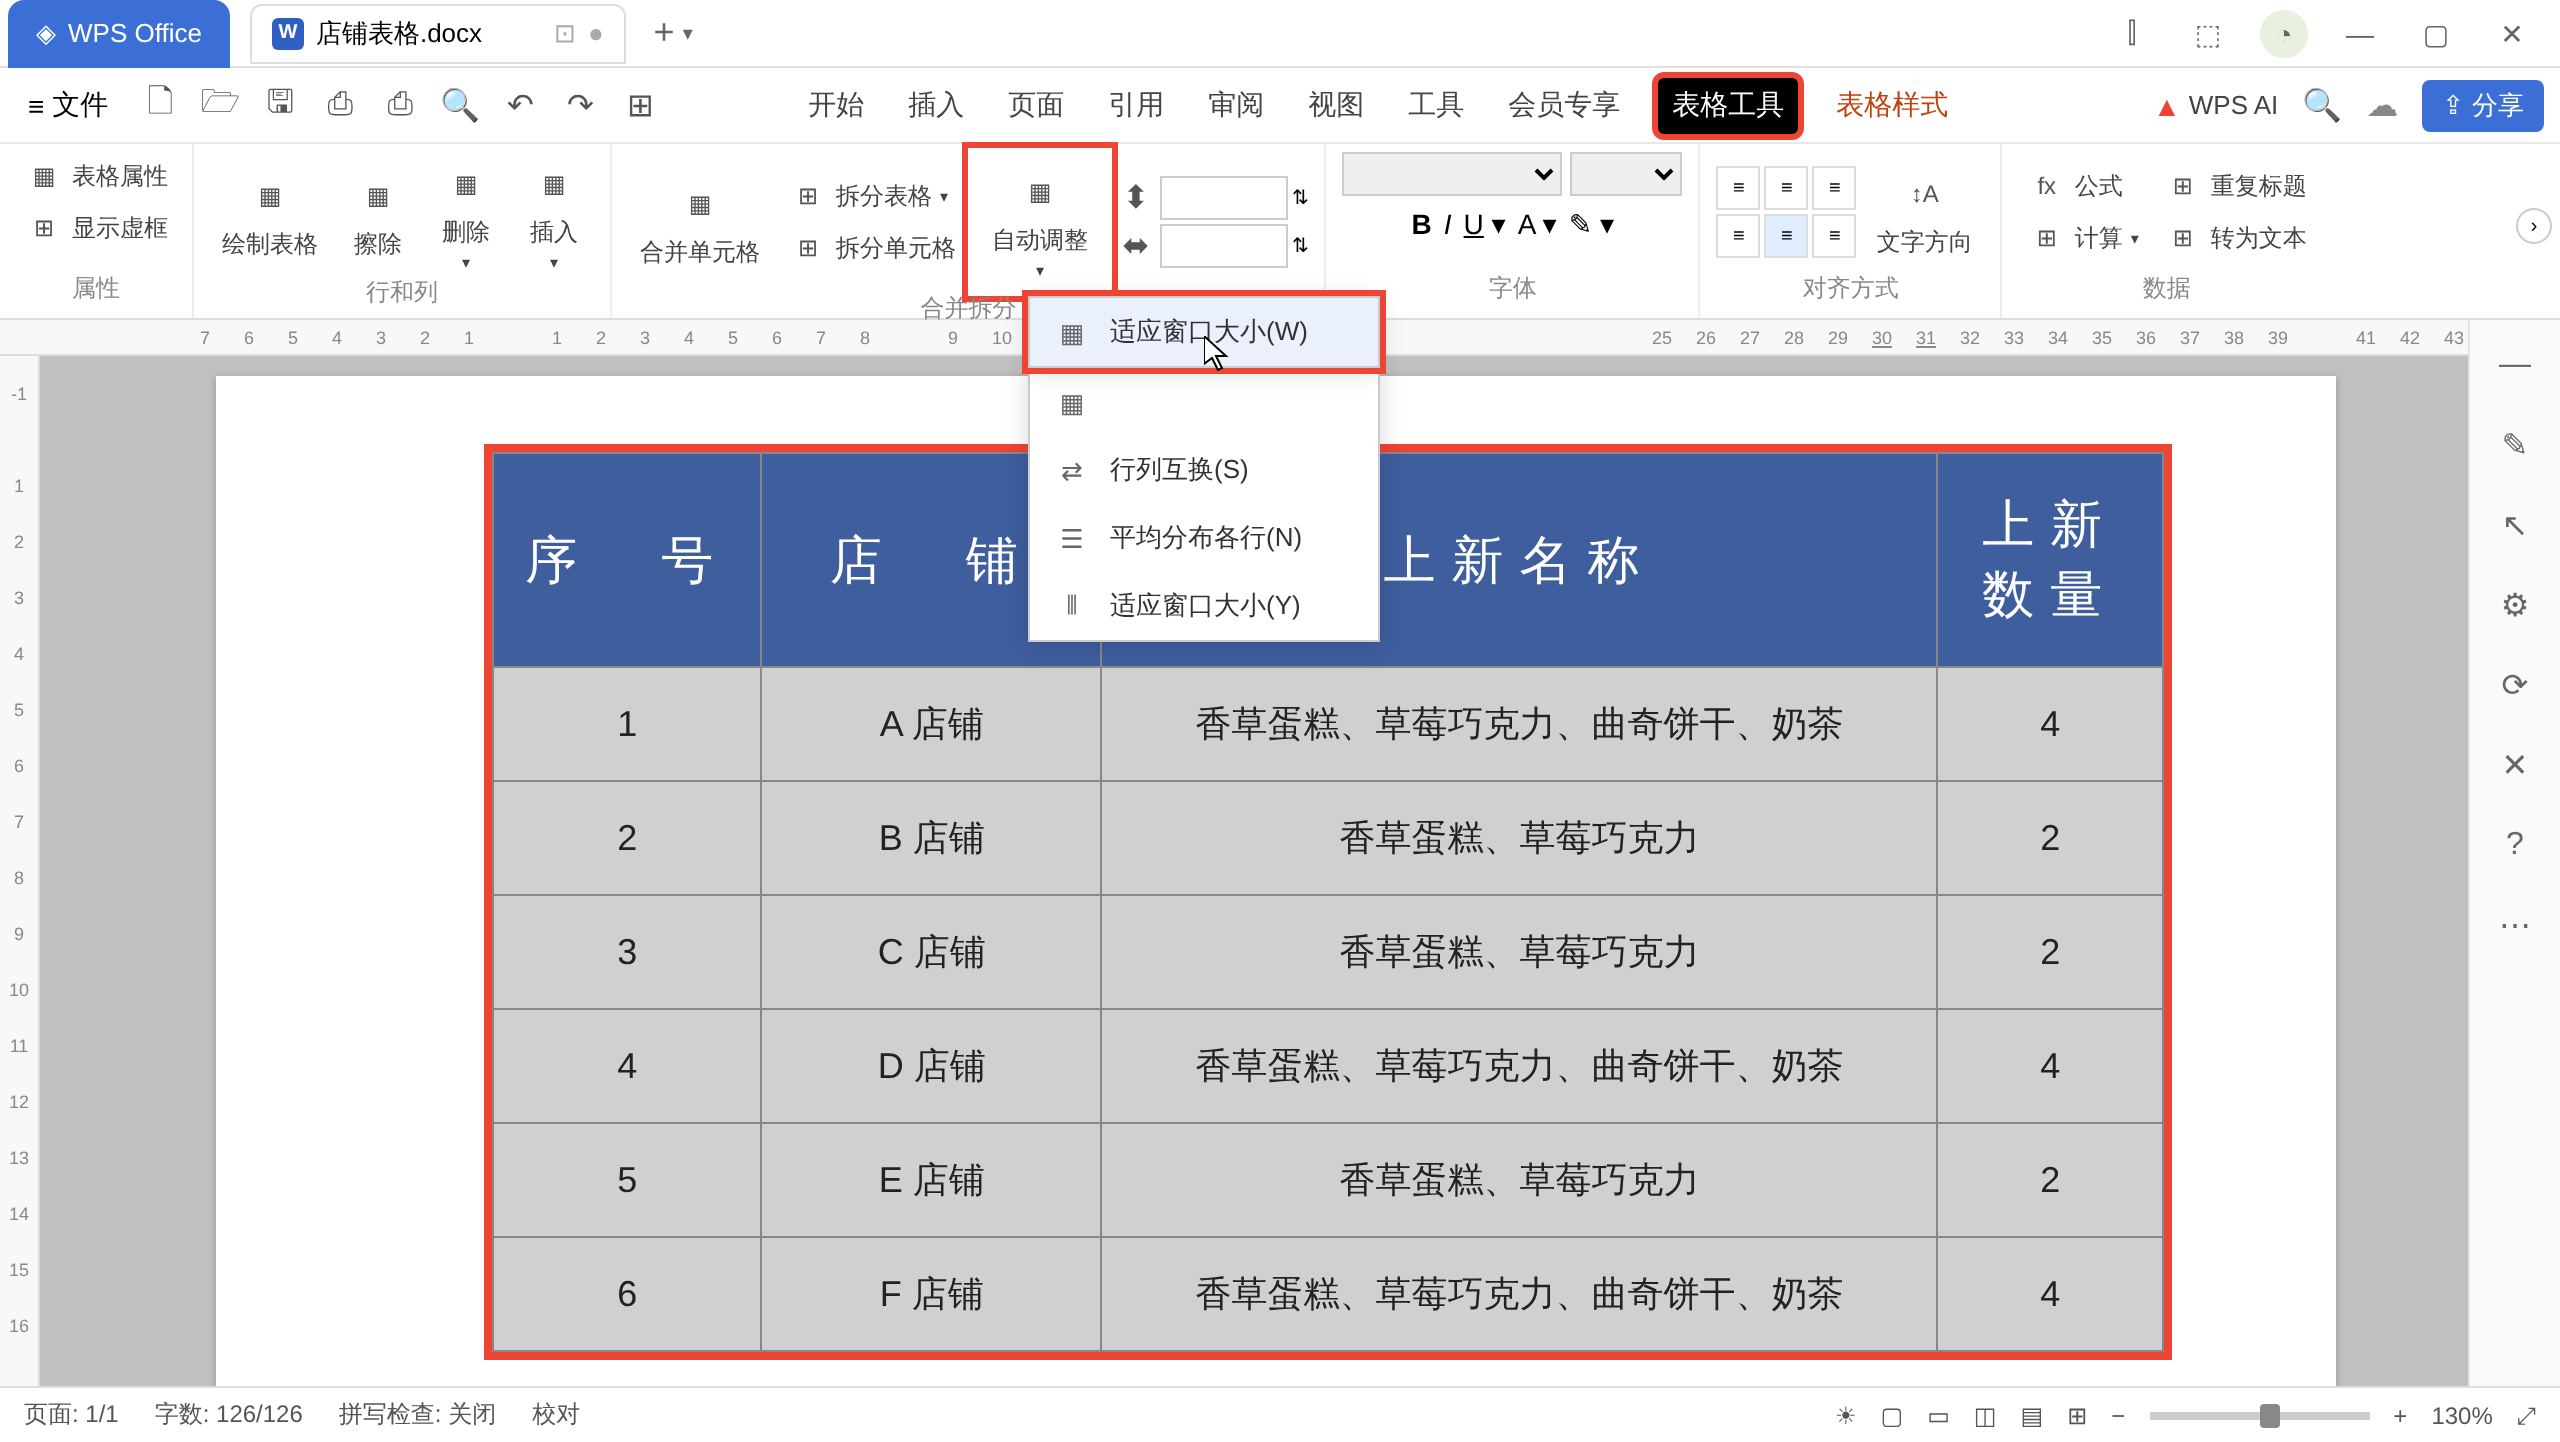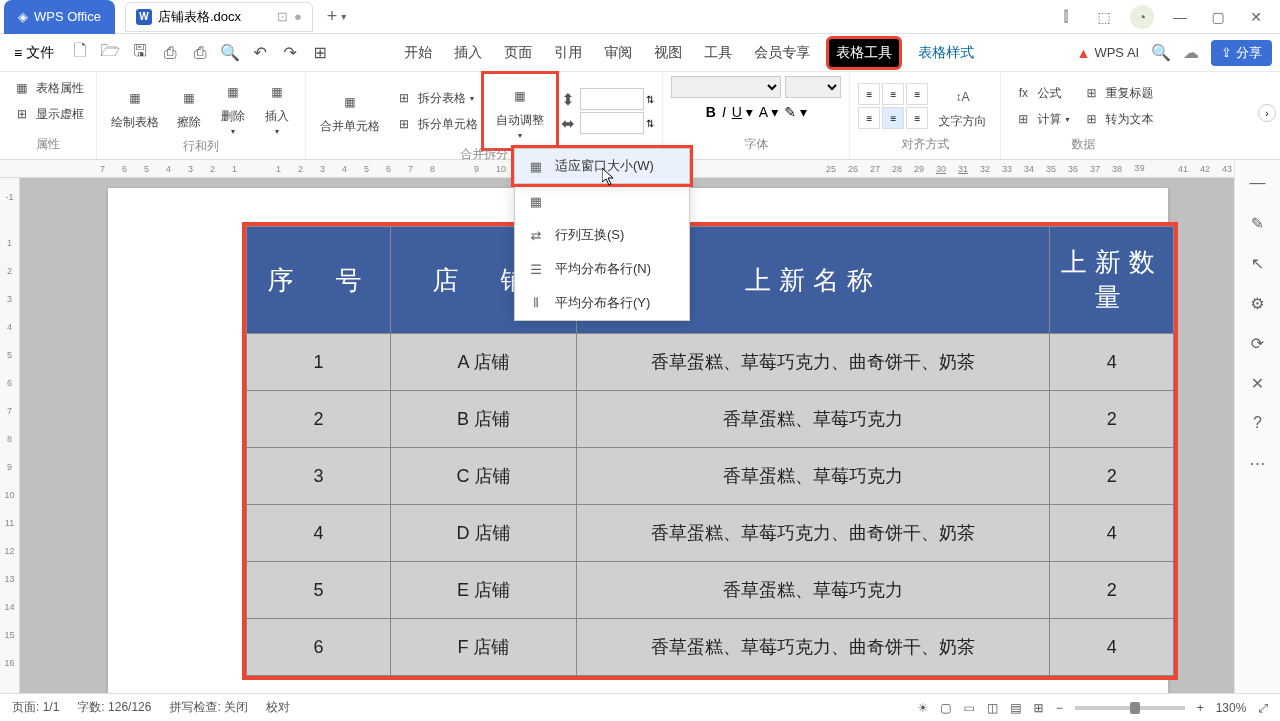--- a/index.html
+++ b/index.html
@@ -17,21 +17,21 @@
 
 
 .menubar { height: 38px; background: #fff; display: flex; align-items: center; padding: 0 8px; gap: 2px; border-bottom: 1px solid #e8e8e8; }
 .menu-file { display: flex; align-items: center; gap: 4px; font-size: 14px; padding: 4px 6px; }
 .menu-icons { display: flex; gap: 10px; padding: 0 8px; color: #555; }
 .menu-icon { width: 20px; height: 20px; display: flex; align-items: center; justify-content: center; }
 .menu-tabs { display: flex; gap: 14px; margin-left: 60px; font-size: 14px; color: #444; }
 .menu-tab { padding: 6px 4px; cursor: pointer; }
 .menu-tab.active { background: #000000; color: #fff; padding: 6px 8px; border-radius: 4px; }
 .menu-tab.highlight-red { outline: 3px solid #e43; outline-offset: -1px; }
-.menu-tab.link { color: #0369a1; }
+.menu-tab.link { color: #c2410c; }
 .menubar-right { margin-left: auto; display: flex; align-items: center; gap: 12px; }
 .wps-ai { display: flex; align-items: center; gap: 4px; font-size: 13px; color: #444; }
 .ai-logo { color: #e43; font-weight: bold; font-size: 14px; }
 .share-btn { background: #3b6fd6; color: #fff; padding: 4px 10px; border-radius: 4px; font-size: 13px; display: flex; gap: 4px; align-items: center; }
 
 
 .ribbon { height: 88px; background: #fff; display: flex; border-bottom: 1px solid #ddd; position: relative; }
 .ribbon-group { display: flex; flex-direction: column; align-items: center; padding: 4px 8px; border-right: 1px solid #eee; }
 .ribbon-group-content { display: flex; gap: 4px; flex: 1; align-items: center; }
 .ribbon-group-label { font-size: 12px; color: #888; padding-bottom: 2px; }
@@ -57,21 +57,21 @@
 .dd-icon { width: 18px; height: 18px; display: flex; align-items: center; justify-content: center; color: #666; }
 .dropdown-rest { position: absolute; left: 514px; top: 184px; width: 176px; background: #fff; border: 1px solid #ccc; border-top: none; box-shadow: 0 2px 12px rgba(0,0,0,0.15); z-index: 99; }
 
 
 .ruler-h { height: 18px; background: #f8f8f8; border-bottom: 1px solid #ddd; position: relative; font-size: 9px; color: #888; display: flex; align-items: center; padding-left: 100px; overflow: hidden; }
 .ruler-v { position: absolute; left: 0; top: 178px; width: 20px; bottom: 28px; background: #f8f8f8; border-right: 1px solid #ddd; font-size: 9px; color: #888; display: flex; flex-direction: column; align-items: center; padding-top: 14px; gap: 18px; }
 
 
 .doc-area { position: absolute; left: 20px; right: 46px; top: 178px; bottom: 28px; background: #c0c0c0; overflow: hidden; }
 .page { position: absolute; left: 88px; top: 10px; width: 1060px; height: 560px; background: #fff; box-shadow: 0 1px 4px rgba(0,0,0,0.2); }
-.data-table { position: absolute; left: 138px; top: 38px; width: 928px; border-collapse: collapse; outline: 4px solid #e43; }
+.data-table { position: absolute; left: 138px; top: 38px; width: 836px; border-collapse: collapse; outline: 4px solid #e43; }
 .data-table th { background: #3e5e9e; color: #fff; font-size: 26px; font-weight: normal; padding: 18px 8px; border: 1px solid #888; letter-spacing: 8px; }
 .data-table td { background: #d0d0d0; font-size: 18px; padding: 16px 8px; border: 1px solid #888; text-align: center; color: #222; }
 .data-table td.col1 { width: 140px; }
 .data-table td.col2 { width: 180px; }
 .data-table td.col3 { width: 460px; }
 .data-table td.col4 { width: 120px; }
 
 
 .right-sidebar { position: absolute; right: 0; top: 160px; width: 46px; bottom: 28px; background: #fafafa; border-left: 1px solid #e5e5e5; display: flex; flex-direction: column; align-items: center; gap: 18px; padding-top: 12px; color: #666; }
 .rsb-icon { width: 22px; height: 22px; display: flex; align-items: center; justify-content: center; font-size: 16px; }
@@ -337,21 +337,21 @@
       <span style="width: 12px;">29</span>
       <span style="width: 12px; text-decoration: underline;">30</span>
       <span style="width: 12px; text-decoration: underline;">31</span>
       <span style="width: 12px;">32</span>
       <span style="width: 12px;">33</span>
       <span style="width: 12px;">34</span>
       <span style="width: 12px;">35</span>
       <span style="width: 12px;">36</span>
       <span style="width: 12px;">37</span>
       <span style="width: 12px;">38</span>
-      <span style="width: 12px; font-family: Liberation Mono, monospace;">39</span>
+      <span style="width: 12px;">39</span>
       <span style="width: 12px;"></span>
       <span style="width: 12px;">41</span>
       <span style="width: 12px;">42</span>
       <span style="width: 12px;">43</span>
       <span style="width: 12px;">44</span>
       <span style="width: 12px;">45</span>
     </div>
 </div>
 
 <div class="ruler-v" id="ruler-v">
@@ -441,21 +441,21 @@
   <div class="dd-item">
       <span class="dd-icon">⇄</span>
       <span>行列互换(S)</span>
     </div>
   <div class="dd-item">
       <span class="dd-icon">☰</span>
       <span>平均分布各行(N)</span>
     </div>
   <div class="dd-item">
       <span class="dd-icon">⦀</span>
-      <span>平均分布各行(Y)</span>
+      <span>适应窗口大小(Y)</span>
     </div>
 </div>
 
 <svg class="cursor-img" width="16" height="20">
     <path d="M0 0 L0 14 L4 11 L7 17 L9 16 L6 10 L11 10 Z" fill="#fff" stroke="#000"></path>
   </svg>
 
 <div class="right-sidebar">
   <span class="rsb-icon">—</span>
   <span class="rsb-icon">✎</span>

